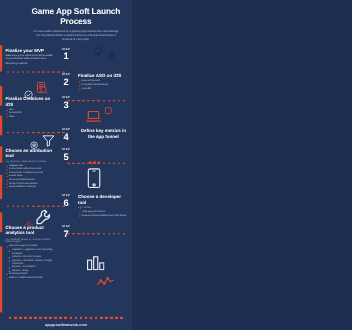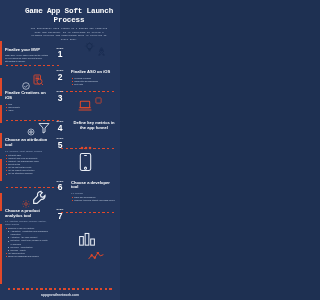--- a/index.html
+++ b/index.html
@@ -10,21 +10,21 @@
     overflow: hidden;
   }
   .page {
     position: relative;
     width: 120px; height: 300px;
     background: #23365c;
     overflow: hidden;
   }
 
   
-  .header { padding: 7px 6px 4px 24px; text-align: center; font-family: Liberation Mono, monospace; }
+  .header { padding: 7px 6px 4px 24px; text-align: center; }
   .title {
     color: #ffffff;
     font-size: 7.6px;
     font-weight: bold;
     line-height: 1.12;
     letter-spacing: -0.15px;
   }
   .subtitle {
     margin-top: 3px;
     color: #b9c4d8;

